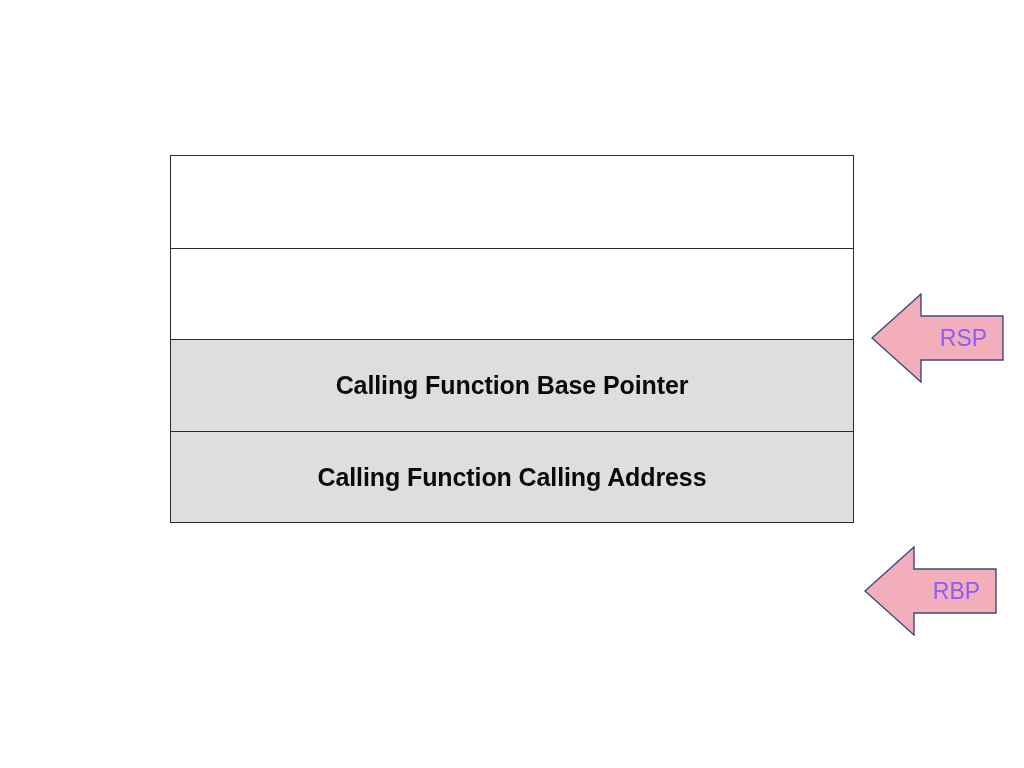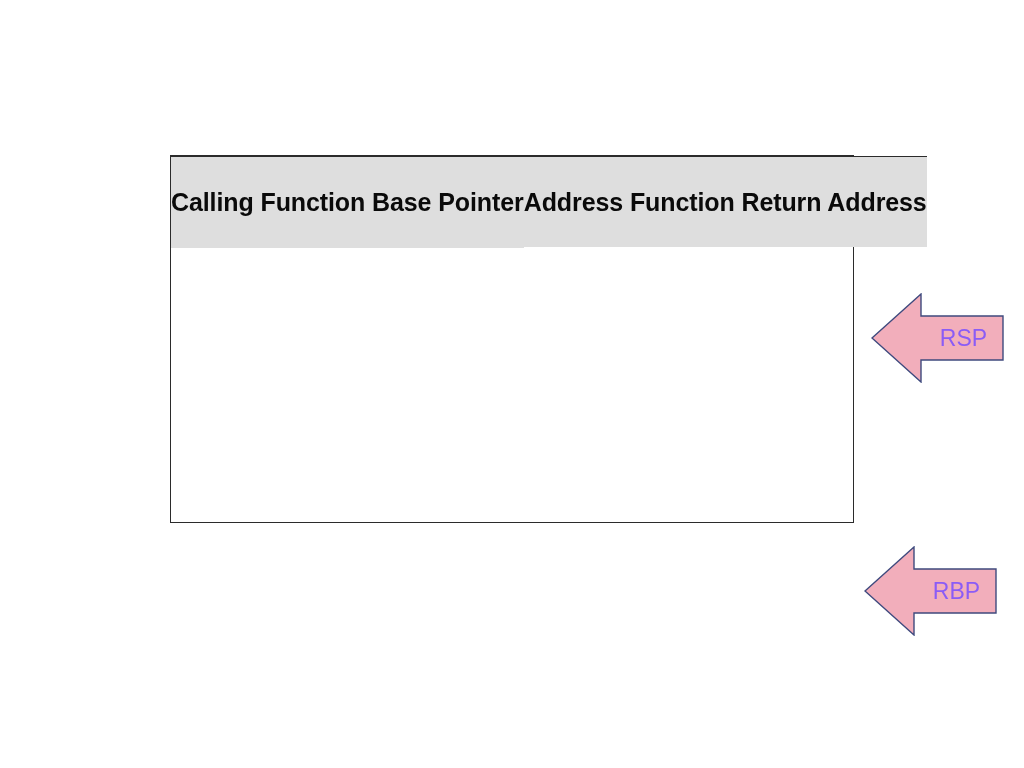--- a/index.html
+++ b/index.html
@@ -26,21 +26,21 @@
   .stack-table {
     position: absolute;
     left: 170px;
     top: 155px;
     width: 684px;
     height: 368px;
     box-sizing: border-box;
     border: 1.5px solid #2b2b2b;
     background: #ffffff;
     display: flex;
-    flex-direction: row;
+    flex-direction: column;
   }
 
   .stack-row {
     box-sizing: border-box;
     display: flex;
     align-items: center;
     justify-content: center;
     position: relative;
   }
 
@@ -124,21 +124,21 @@
 
     <div class="stack-row empty row-2">
       <span class="row-label"></span>
     </div>
 
     <div class="stack-row shaded row-3">
       <span class="row-label">Calling Function Base Pointer</span>
     </div>
 
     <div class="stack-row shaded row-4">
-      <span class="row-label">Address Function Return Address</span>
+      <span class="row-label">Calling Function Calling Address</span>
     </div>
 
   </div>
 
   <div class="pointer-arrow" id="arrow-rsp">
     <svg viewBox="0 0 133 90" xmlns="http://www.w3.org/2000/svg">
       <polygon points="1,45 50,1 50,23 132,23 132,67 50,67 50,89" fill="#f2aebb" stroke="#3f4a7e" stroke-width="1.4" stroke-linejoin="miter"></polygon>
     </svg>
     <span class="arrow-label">RSP</span>
   </div>

